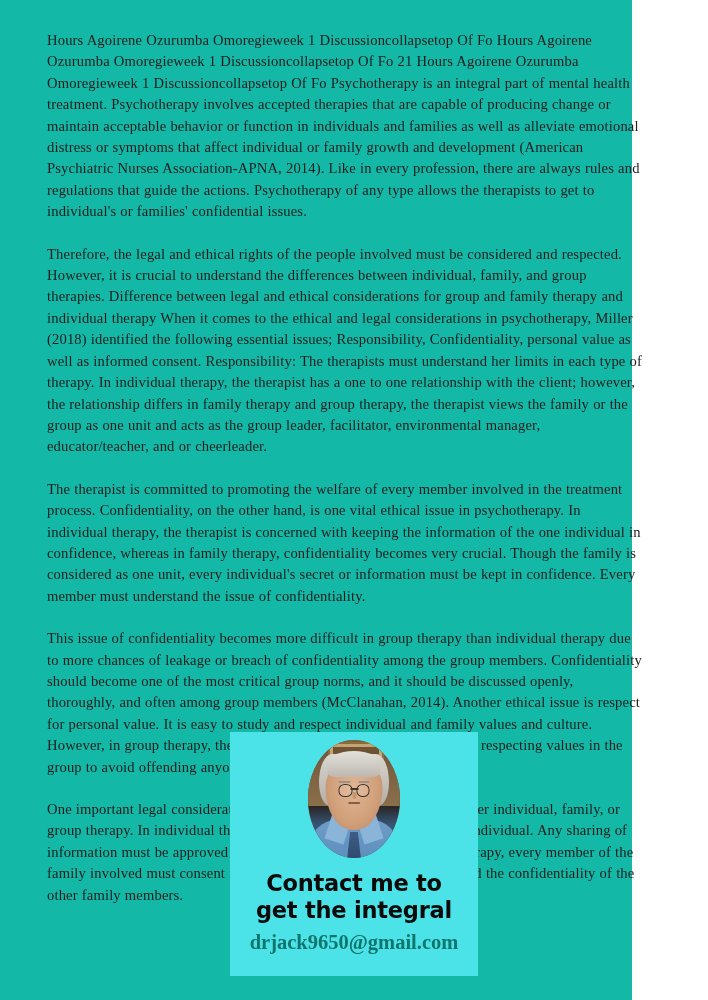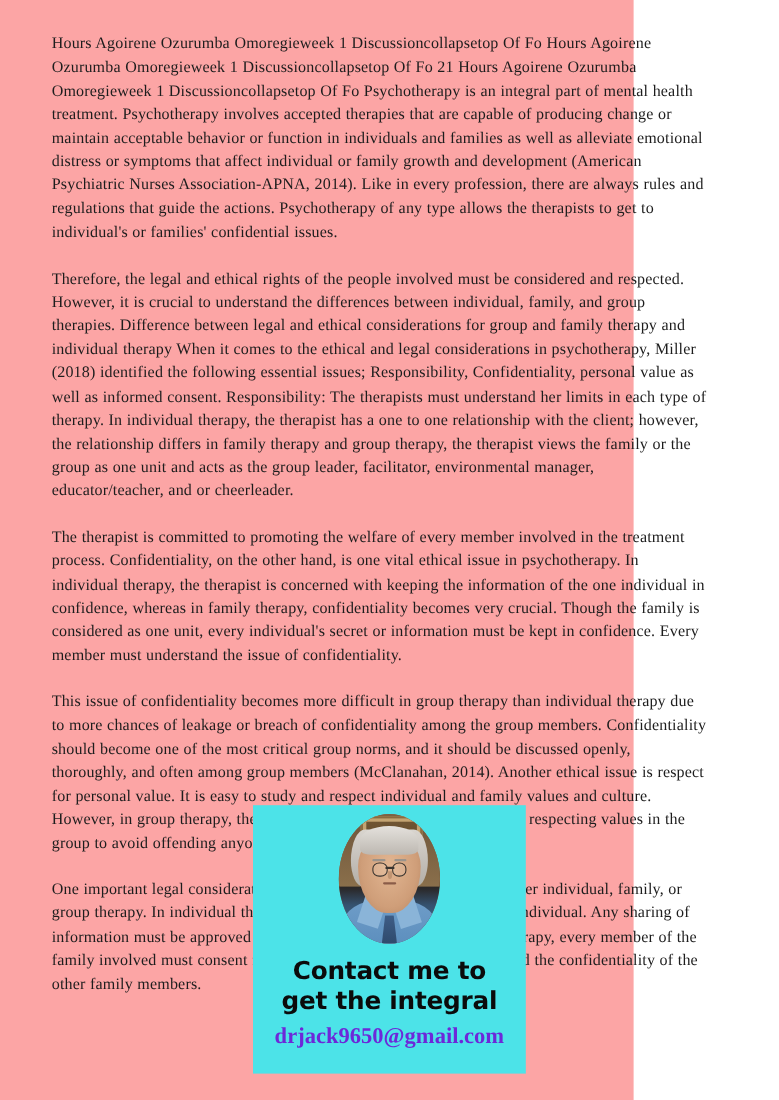--- a/index.html
+++ b/index.html
@@ -12,23 +12,23 @@
     height: 1000px;
     position: relative;
     overflow: hidden;
     font-family: "Liberation Serif", "DejaVu Serif", serif;
   }
 
   #doc {
     position: absolute;
     left: 0;
     top: 0;
-    width: 576px;
+    width: 632px;
     height: 1000px;
-    background: #fca5a5;
+    background: #14b8a6;
   }
 
   .page-body {
     position: absolute;
     left: 47px;
     top: 30px;
     width: 596px;
   }
 
   .para {
@@ -159,21 +159,21 @@
     line-height: 27px;
     color: #0b0b0b;
     letter-spacing: -0.01em;
   }
   .overlay-email {
     margin-top: 6px;
     font-family: "Liberation Serif", "DejaVu Serif", serif;
     font-weight: 700;
     font-size: 20.5px;
     line-height: 24px;
-    color: #6d28d9;
+    color: #0f766e;
   }
 </style>
 </head>
 <body>
 
 <div id="doc">
   <div class="page-body">
     <p class="para">Hours Agoirene Ozurumba Omoregieweek 1 Discussioncollapsetop Of Fo Hours Agoirene Ozurumba Omoregieweek 1 Discussioncollapsetop Of Fo 21 Hours Agoirene Ozurumba Omoregieweek 1 Discussioncollapsetop Of Fo Psychotherapy is an integral part of mental health treatment. Psychotherapy involves accepted therapies that are capable of producing change or maintain acceptable behavior or function in individuals and families as well as alleviate emotional distress or symptoms that affect individual or family growth and development (American Psychiatric Nurses Association-APNA, 2014). Like in every profession, there are always rules and regulations that guide the actions. Psychotherapy of any type allows the therapists to get to individual's or families' confidential issues.</p>
     <p class="para">Therefore, the legal and ethical rights of the people involved must be considered and respected. However, it is crucial to understand the differences between individual, family, and group therapies. Difference between legal and ethical considerations for group and family therapy and individual therapy When it comes to the ethical and legal considerations in psychotherapy, Miller (2018) identified the following essential issues; Responsibility, Confidentiality, personal value as well as informed consent. Responsibility: The therapists must understand her limits in each type of therapy. In individual therapy, the therapist has a one to one relationship with the client; however, the relationship differs in family therapy and group therapy, the therapist views the family or the group as one unit and acts as the group leader, facilitator, environmental manager, educator/teacher, and or cheerleader.</p>
     <p class="para">The therapist is committed to promoting the welfare of every member involved in the treatment process. Confidentiality, on the other hand, is one vital ethical issue in psychotherapy. In individual therapy, the therapist is concerned with keeping the information of the one individual in confidence, whereas in family therapy, confidentiality becomes very crucial. Though the family is considered as one unit, every individual's secret or information must be kept in confidence. Every member must understand the issue of confidentiality.</p>

